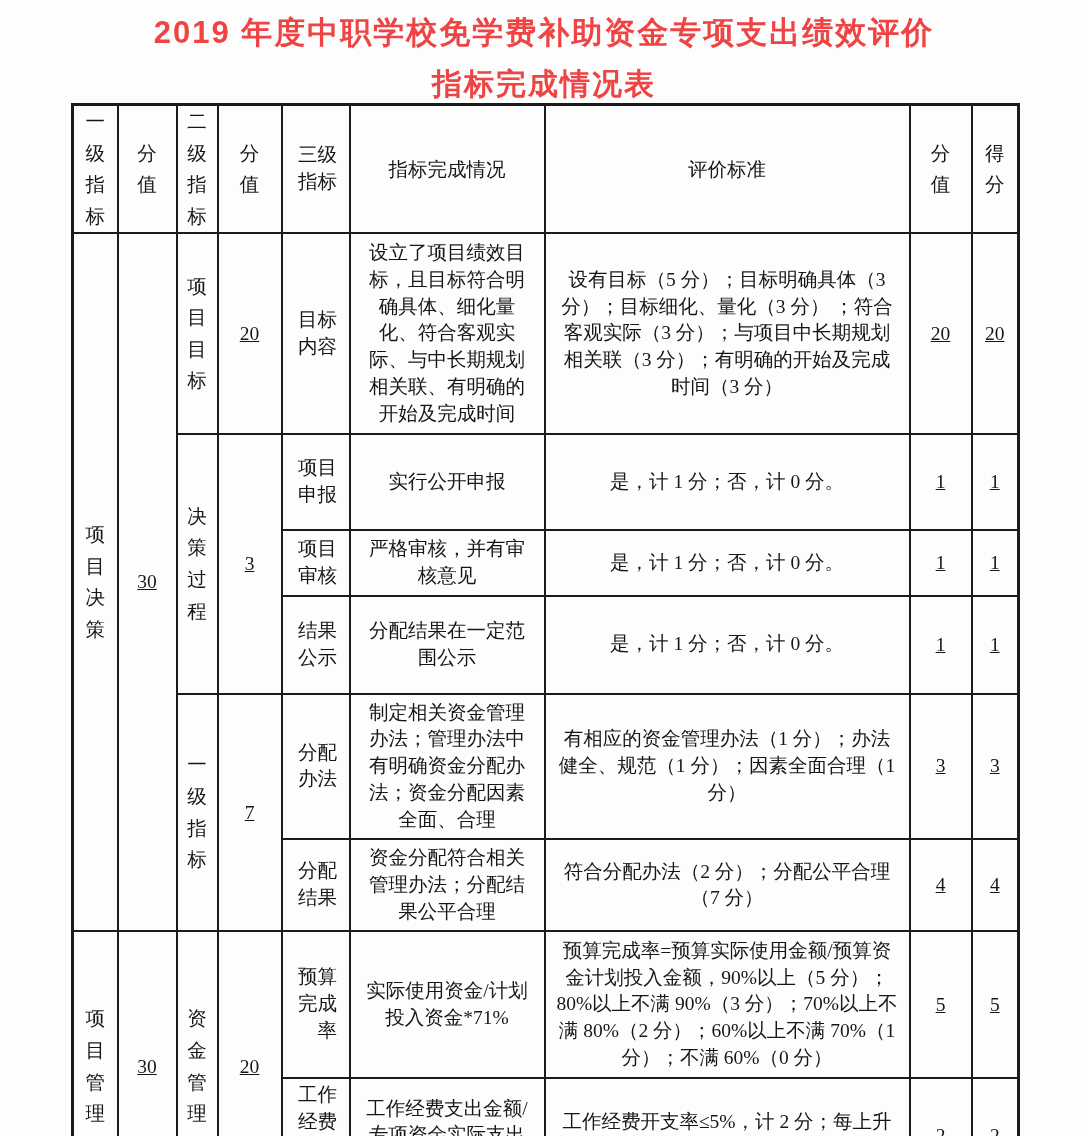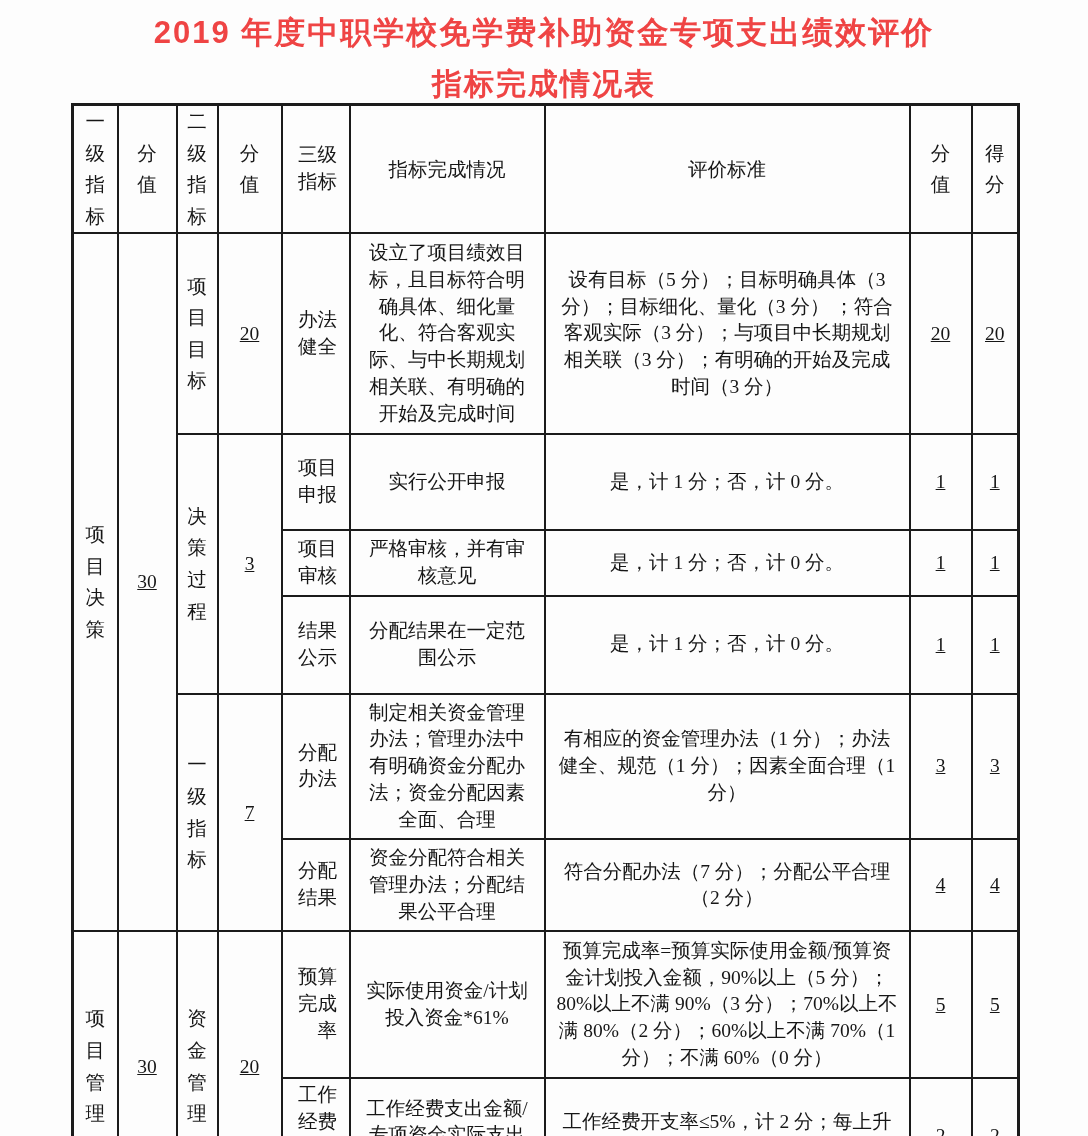--- a/index.html
+++ b/index.html
@@ -77,21 +77,21 @@
       <td>评价标准</td>
       <td><span class="v1">分值</span></td>
       <td><span class="v1">得分</span></td>
     </tr>
 
     <tr style="height:201px">
       <td rowspan="6"><span class="v1">项目决策</span></td>
       <td rowspan="6" class="num">30</td>
       <td><span class="v1">项目目标</span></td>
       <td class="num">20</td>
-      <td><span class="w2">办法健全</span></td>
+      <td><span class="w2">目标内容</span></td>
       <td class="txt">设立了项目绩效目标，且目标符合明确具体、细化量化、符合客观实际、与中长期规划相关联、有明确的开始及完成时间</td>
       <td class="txt">设有目标（5 分）；目标明确具体（3 分）；目标细化、量化（3 分） ；符合客观实际（3 分）；与项目中长期规划相关联（3 分）；有明确的开始及完成时间（3 分）</td>
       <td class="num">20</td>
       <td class="num">20</td>
     </tr>
 
     <tr style="height:96px">
       <td rowspan="3"><span class="v1">决策过程</span></td>
       <td rowspan="3" class="num">3</td>
       <td><span class="w2">项目申报</span></td>
@@ -123,32 +123,32 @@
       <td><span class="w2">分配办法</span></td>
       <td class="txt">制定相关资金管理办法；管理办法中有明确资金分配办法；资金分配因素全面、合理</td>
       <td class="txt">有相应的资金管理办法（1 分）；办法健全、规范（1 分）；因素全面合理（1 分）</td>
       <td class="num">3</td>
       <td class="num">3</td>
     </tr>
 
     <tr style="height:80px">
       <td><span class="w2">分配结果</span></td>
       <td class="txt">资金分配符合相关管理办法；分配结果公平合理</td>
-      <td class="txt">符合分配办法（7 分）；分配公平合理（2 分）</td>
+      <td class="txt">符合分配办法（2 分）；分配公平合理（7 分）</td>
       <td class="num">4</td>
       <td class="num">4</td>
     </tr>
 
     <tr style="height:147px">
       <td rowspan="2" class="vtop"><span class="v1">项目管理</span></td>
       <td rowspan="2" class="num vtop">30</td>
       <td rowspan="2" class="vtop"><span class="v1">资金管理</span></td>
       <td rowspan="2" class="num vtop">20</td>
       <td><span class="w2">预算完成率</span></td>
-      <td class="txt">实际使用资金/计划投入资金*61%</td>
+      <td class="txt">实际使用资金/计划投入资金*71%</td>
       <td class="txt">预算完成率=预算实际使用金额/预算资金计划投入金额，90%以上（5 分）；80%以上不满 90%（3 分）；70%以上不满 80%（2 分）；60%以上不满 70%（1 分）；不满 60%（0 分）</td>
       <td class="num">5</td>
       <td class="num">5</td>
     </tr>
 
     <tr style="height:115px">
       <td><span class="w2">工作经费开支率</span></td>
       <td class="txt">工作经费支出金额/专项资金实际支出总额*100%</td>
       <td class="txt">工作经费开支率≤5%，计 2 分；每上升 1%扣 0.25 分，扣完为止。</td>
       <td class="num">2</td>

